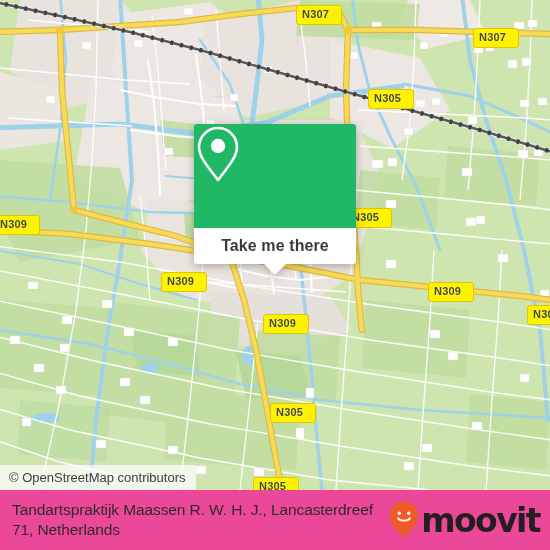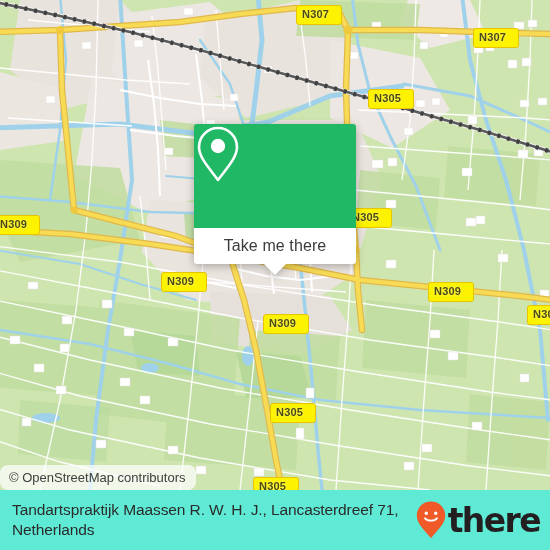--- a/index.html
+++ b/index.html
@@ -60,21 +60,20 @@
     left: 0;
     bottom: 0;
     background: rgba(255,255,255,0.72);
     color: #3d3d3d;
     font-family: "Liberation Sans", sans-serif;
     font-size: 13px;
     line-height: 1;
     padding: 6px 10px 6px 9px;
     z-index: 20;
     white-space: nowrap;
-    border-radius: 8px;
   }
 
   
   #popup-card {
     position: absolute;
     left: 194px;
     top: 124px;
     width: 162px;
     z-index: 30;
     filter: drop-shadow(0 2px 4px rgba(0,0,0,0.28));
@@ -96,40 +95,41 @@
     align-items: center;
     justify-content: center;
     position: relative;
   }
   #popup-label {
     font-family: "Liberation Sans", sans-serif;
     font-size: 16px;
     color: #3b3b3b;
     letter-spacing: .1px;
     white-space: nowrap;
+    font-weight: bold;
   }
   #popup-tail {
     position: absolute;
     left: 50%;
     bottom: -11px;
     margin-left: -11px;
     width: 0; height: 0;
     border-left: 11px solid transparent;
     border-right: 11px solid transparent;
     border-top: 11px solid #ffffff;
   }
 
   
   #footer {
     position: absolute;
     left: 0;
     top: 490px;
     width: 550px;
     height: 60px;
-    background: #5eead4;
+    background: #ec4899;
     display: flex;
     align-items: center;
     z-index: 40;
   }
   #footer-title {
     flex: 1 1 auto;
     font-family: "Liberation Sans", sans-serif;
     font-size: 15.5px;
     line-height: 20px;
     color: #2b2b2b;
@@ -406,17 +406,17 @@
 
   <div id="footer">
     <div id="footer-title">Tandartspraktijk Maassen R. W. H. J., Lancasterdreef 71, Netherlands</div>
     <div id="brand">
       <svg id="brand-pin" width="30" height="38" viewBox="0 0 30 38">
         <path d="M15 0.5 C7 0.5 0.8 6.7 0.8 14.7 C0.8 23.5 10.3 30.5 15 37.3 C19.7 30.5 29.2 23.5 29.2 14.7 C29.2 6.7 23 0.5 15 0.5 Z" fill="#ef5a28"></path>
         <circle cx="10.3" cy="12.3" r="1.7" fill="#ffffff"></circle>
         <circle cx="19.7" cy="12.3" r="1.7" fill="#ffffff"></circle>
         <path d="M9 17.2 C11.1 20.4 18.9 20.4 21 17.2" fill="none" stroke="#ffffff" stroke-width="1.9" stroke-linecap="round"></path>
       </svg>
-      <span id="brand-word">there</span>
+      <span id="brand-word">moovit</span>
     </div>
   </div>
 
 </div>
 
 </body></html>

